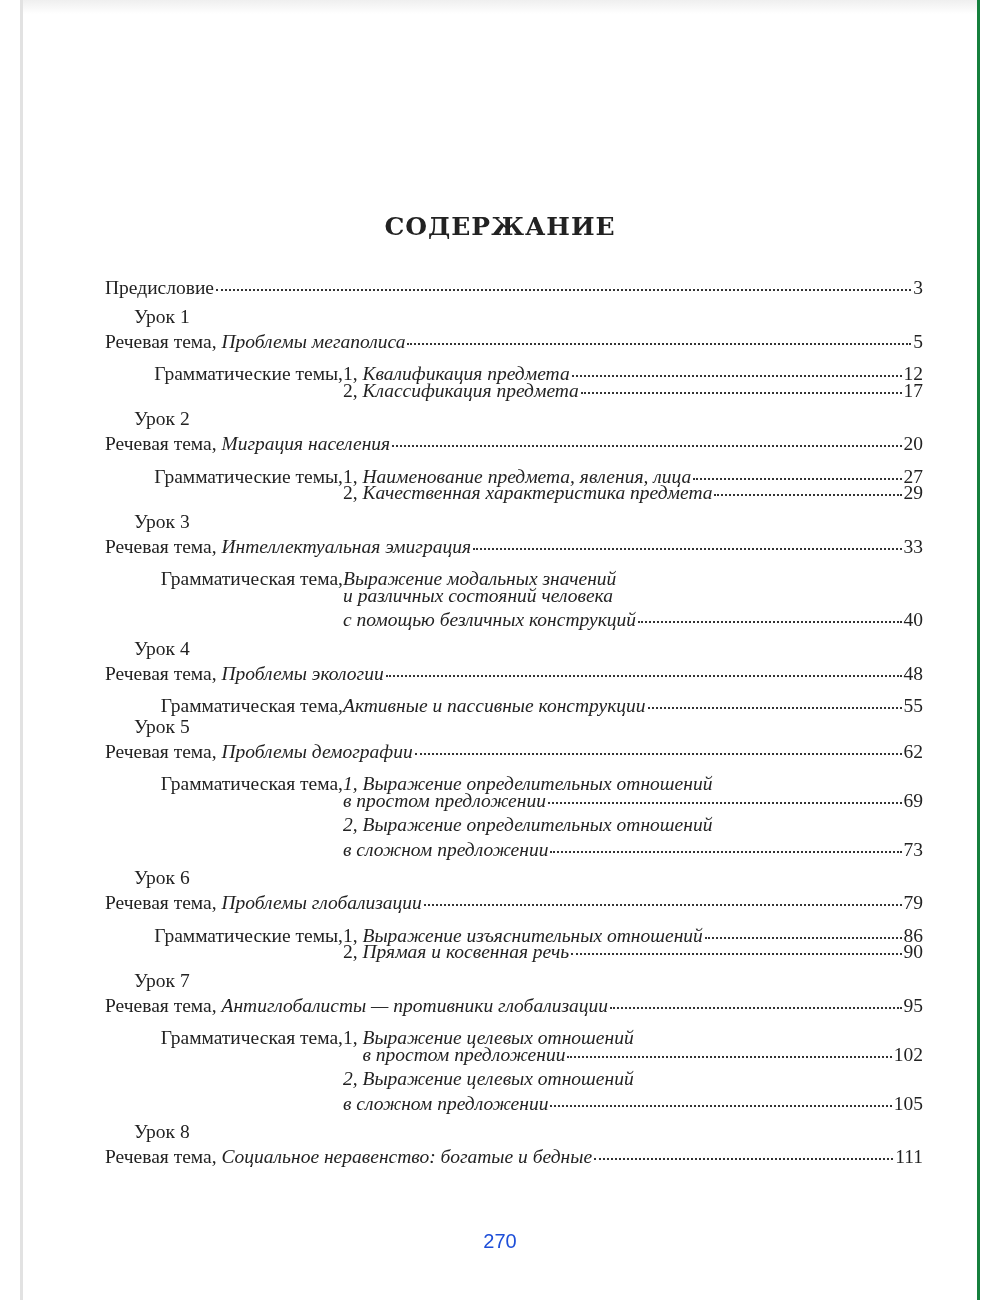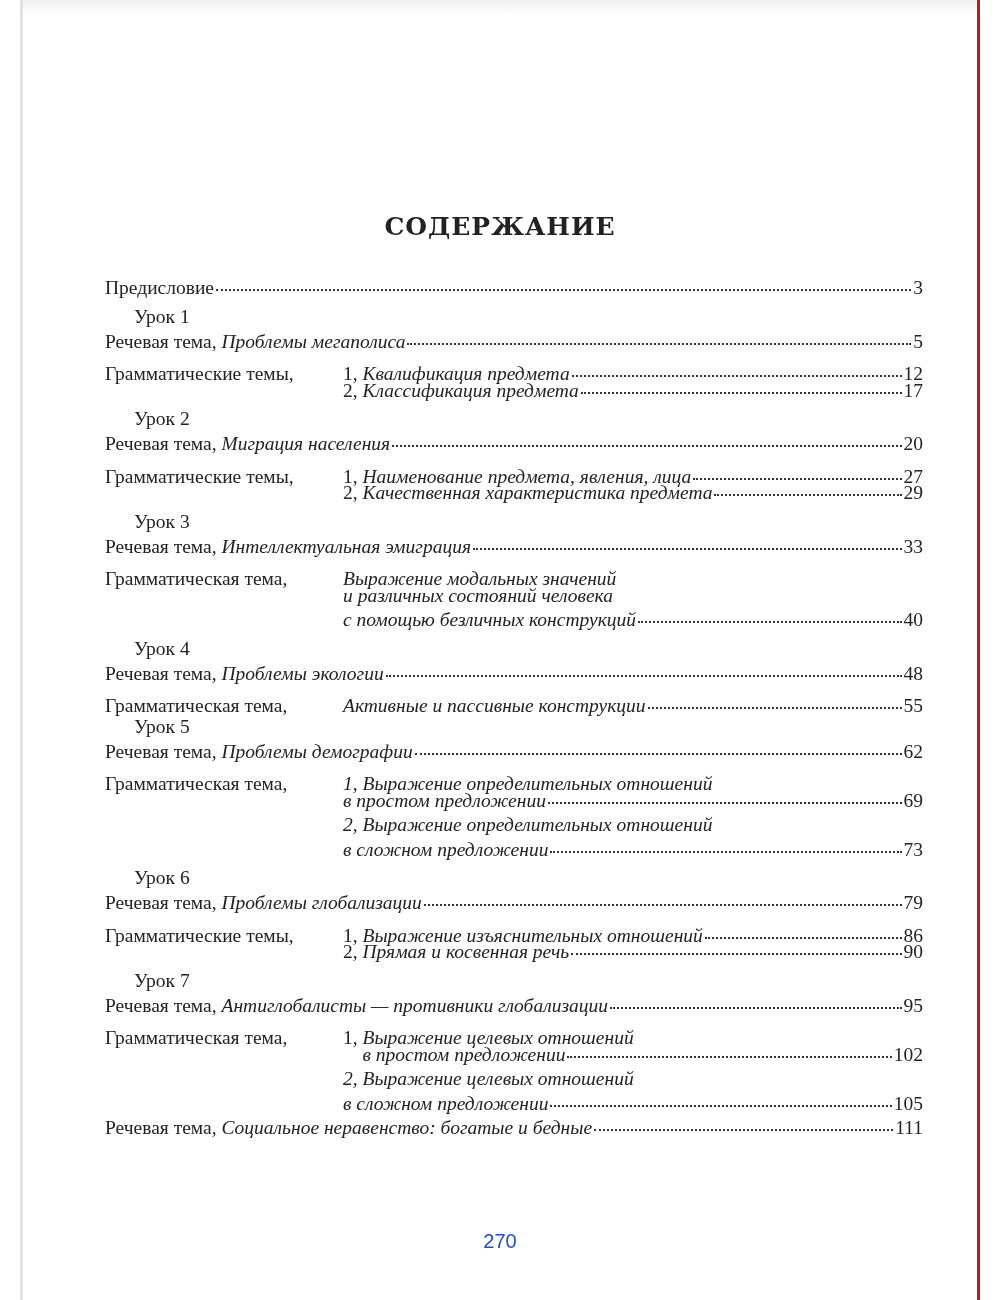--- a/index.html
+++ b/index.html
@@ -1,38 +1,38 @@
 <!DOCTYPE html>
 <html><head>
 <meta charset="utf-8">
 <style>
   html, body { margin: 0; padding: 0; background: #ffffff; }
   body { width: 1000px; height: 1300px; position: relative; overflow: hidden; }
   .page {
     position: absolute; left: 20px; top: 0; width: 960px; height: 1300px;
     background: #ffffff;
-    border-left: 3px solid #e2e2e2; border-right: 3px solid #b91c1c;
+    border-left: 3px solid #e2e2e2; border-right: 3px solid #15803d;
     box-sizing: border-box;
   }
   .page::before {
     content: ""; position: absolute; left: 0; right: 0; top: 0; height: 14px;
     background: linear-gradient(#efefef, #ffffff);
   }
   .title {
     position: absolute; left: 0; right: 0; top: 212px; text-align: center;
     font-family: "DejaVu Serif", serif; font-weight: bold; font-size: 25px;
     letter-spacing: 1px; color: #222;
   }
   .toc {
     position: absolute; left: 82px; top: 276px; width: 818px;
     font-family: "Liberation Serif", serif; font-size: 19.5px; color: #222;
   }
   .row { position: relative; height: 24.5px; line-height: 24.5px; white-space: nowrap; }
   .lesson { height: 29px; line-height: 32px; font-weight: normal; padding-left: 29px; }
-  .line { display: flex; align-items: baseline; }
+  .line { display: flex; align-items: baseline; text-align: right; }
   .label { flex: 0 0 auto; }
   .indent { display: inline-block; width: 238px; flex: 0 0 238px; margin-top: 8px; }
   .it { font-style: italic; }
   .leader {
     flex: 1 1 auto; overflow: hidden; margin: 0 2px;
     border-bottom: 2px dotted #333; height: 0; position: relative; top: -3px;
   }
   .pg { flex: 0 0 auto; }
   .pagenum {
     position: absolute; left: 0; right: 0; top: 1230px; text-align: center;
@@ -123,18 +123,19 @@
         <div class="row line">
           <span class="indent"></span>
           <span class="label it">2, Выражение целевых отношений</span>
         </div>
         <div class="row line">
           <span class="indent"></span>
           <span class="label it">в сложном предложении</span>
           <span class="leader"></span>
           <span class="pg">105</span>
         </div>
+        <div class="row lesson">Урок 8</div>
         <div class="row line"><span class="label">Речевая тема,</span>&nbsp;<span class="label it">Социальное неравенство: богатые и бедные</span><span class="leader"></span><span class="pg">111</span></div>
       </div>
   </div>
 
   <div class="pagenum">270</div>
 </div>
 
 </body></html>

